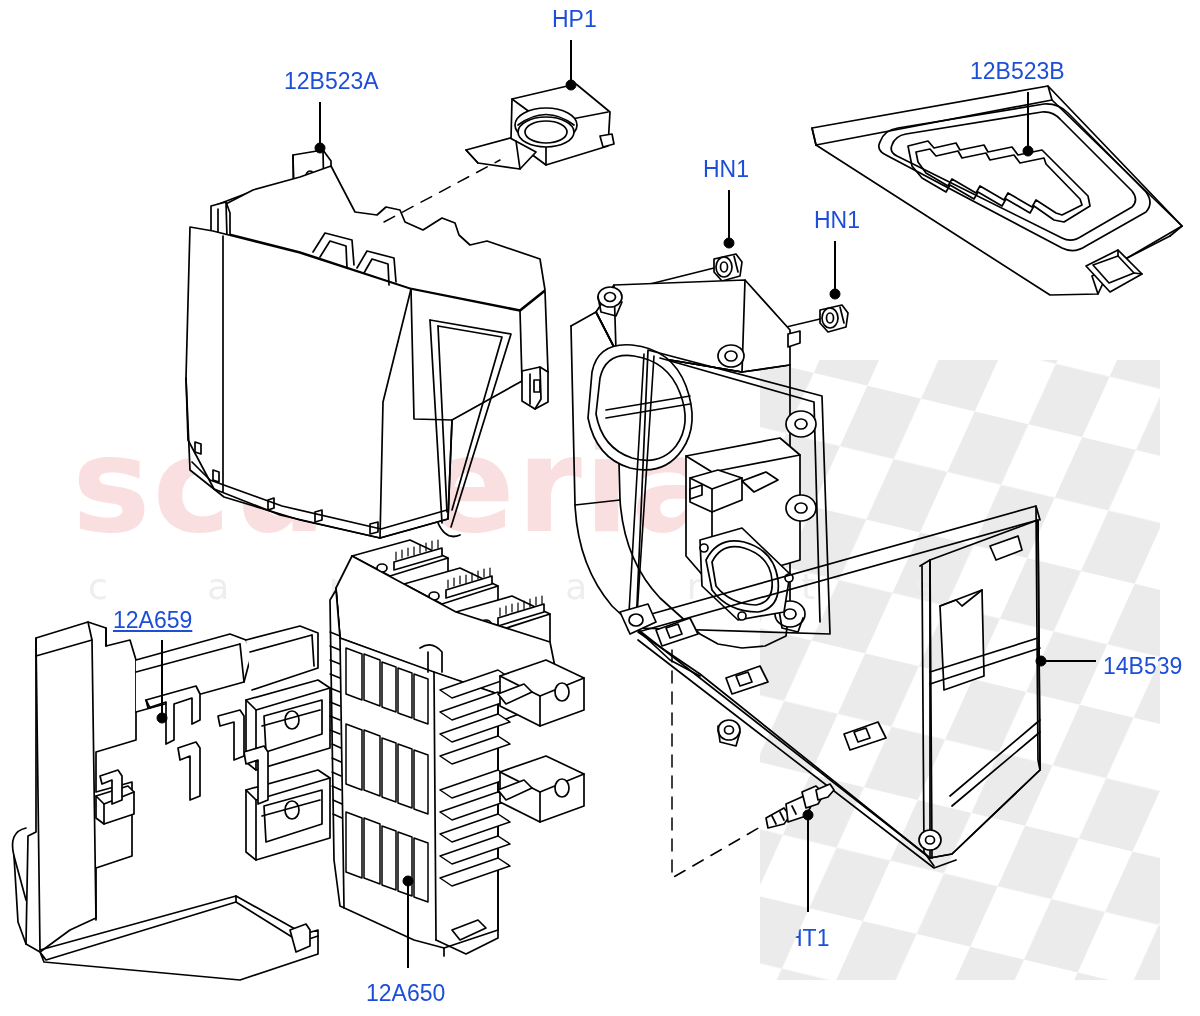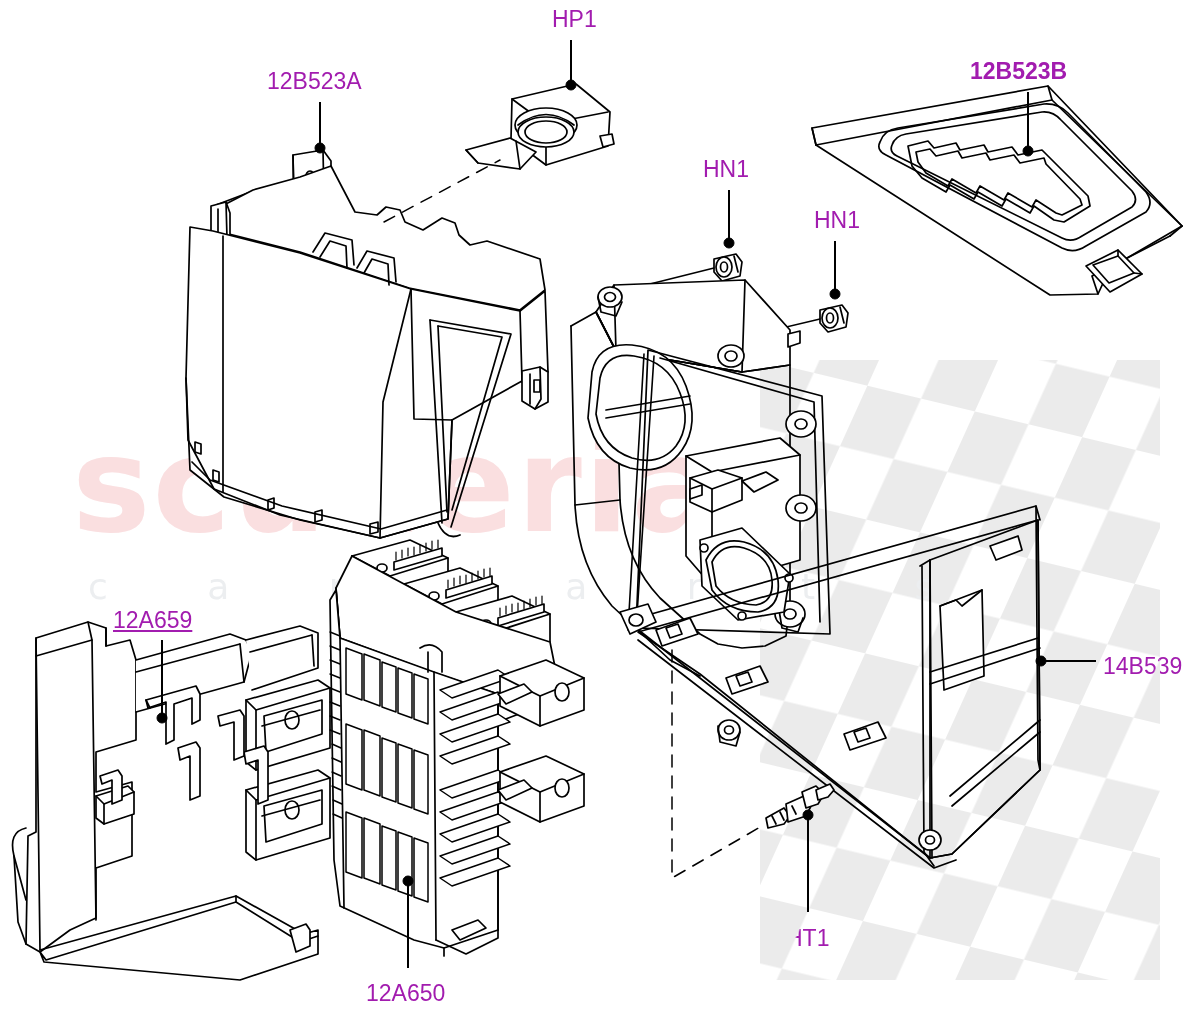--- a/index.html
+++ b/index.html
@@ -46,21 +46,21 @@
     top: 566px;
     font-family: "DejaVu Sans", sans-serif;
     font-size: 36px;
     letter-spacing: 44px;
     color: #eceef0;
     white-space: nowrap;
     user-select: none;
   }
   .part-label {
     position: absolute;
-    color: #a21caf;
+    color: #1d4ed8;
     font-family: "Liberation Sans", sans-serif;
     font-size: 23px;
     font-weight: normal;
     white-space: nowrap;
     letter-spacing: 0px;
   }
   svg { display: block; }
 </style>
 </head>
 <body>
@@ -536,22 +536,22 @@
 
       <line x1="808" y1="818" x2="808" y2="912" stroke-width="2"></line>
       <circle cx="808" cy="815" r="5"></circle>
 
       <line x1="408" y1="884" x2="408" y2="968" stroke-width="2"></line>
       <circle cx="408" cy="881" r="5"></circle>
     </g>
   </svg>
 
   <div class="part-label" style="left:552px; top:6px;">HP1</div>
-  <div class="part-label" style="left:267px; top:68px;">12B523A</div>
-  <div class="part-label" style="left:970px; top:58px;font-weight:bold;">12B523B</div>
+  <div class="part-label" style="left:284px; top:68px;">12B523A</div>
+  <div class="part-label" style="left:970px; top:58px;">12B523B</div>
   <div class="part-label" style="left:703px; top:156px;">HN1</div>
   <div class="part-label" style="left:814px; top:207px;">HN1</div>
   <div class="part-label" style="left:113px; top:607px;text-decoration:underline;">12A659</div>
   <div class="part-label" style="left:1103px; top:653px;">14B539</div>
   <div class="part-label" style="left:786px; top:925px;">HT1</div>
   <div class="part-label" style="left:366px; top:980px;">12A650</div>
 
 </div>
 
 </body></html>

